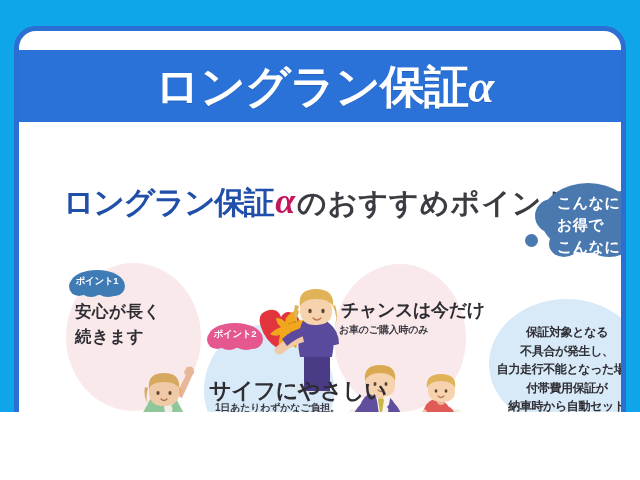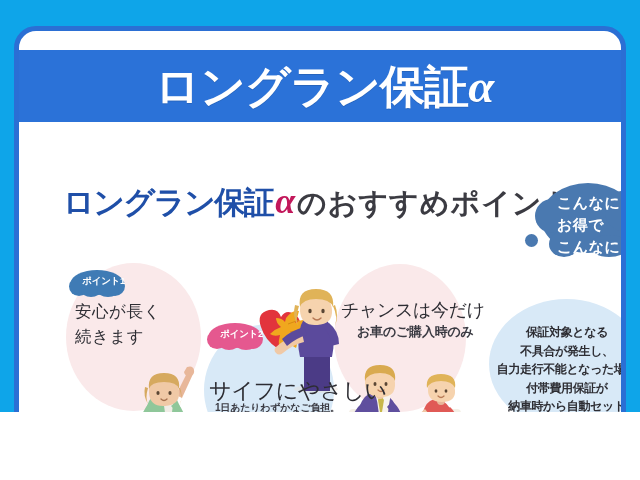--- a/index.html
+++ b/index.html
@@ -174,56 +174,56 @@
   .badge .p1 { left: 2px;  top: 1px;  width: 52px; height: 25px; }
   .badge .p2 { left: 0px;  top: 8px;  width: 20px; height: 19px; }
   .badge .p3 { left: 36px; top: 7px;  width: 20px; height: 20px; }
   .badge .p4 { left: 12px; top: 14px; width: 20px; height: 14px; }
   .badge .p5 { left: 28px; top: 15px; width: 22px; height: 13px; }
   .badge-label {
     position: absolute;
     left: 0;
     top: 6px;
     width: 56px;
-    text-align: right;
+    text-align: center;
     color: #ffffff;
     font-size: 9.5px;
     font-weight: 700;
     letter-spacing: -0.3px;
     z-index: 2;
   }
   .badge-blue .bl { background: #3f7bb5; }
   .badge-pink .bl { background: #e5588f; }
 
   .badge1 { left: 50px;  top: 238px; }
   .badge2 { left: 188px; top: 291px; }
   .badge3 { left: 325px; top: 239px; }
   .badge4 { left: 462px; top: 267px; }
 
   
   .pt-head {
     position: absolute;
     color: #2d2d33;
-    font-weight: 400;
+    font-weight: 700;
     line-height: 1.5;
     white-space: nowrap;
   }
   .pt-sub {
     position: absolute;
     color: #3a3a42;
     font-weight: 700;
     line-height: 1.5;
     white-space: nowrap;
   }
 
   .p1-head { left: 56px;  top: 268px; font-size: 16.5px; letter-spacing: 0.5px; }
   .p2-head { left: 190px; top: 343px; font-size: 22px;   letter-spacing: -0.3px; }
   .p2-sub  { left: 196px; top: 369px; font-size: 10px; letter-spacing: -0.2px; }
   .p3-head { left: 322px; top: 266px; font-size: 18px;   letter-spacing: -0.4px; }
-  .p3-sub  { left: 338px; top: 291px; font-size: 13px;   letter-spacing: -0.2px; }
+  .p3-sub  { left: 320px; top: 291px; font-size: 10px;   letter-spacing: -0.2px; }
   .p4-body {
     position: absolute;
     left: 470px;
     top: 292px;
     width: 156px;
     text-align: center;
     color: #2d2d33;
     font-size: 12px;
     font-weight: 700;
     line-height: 1.55;

